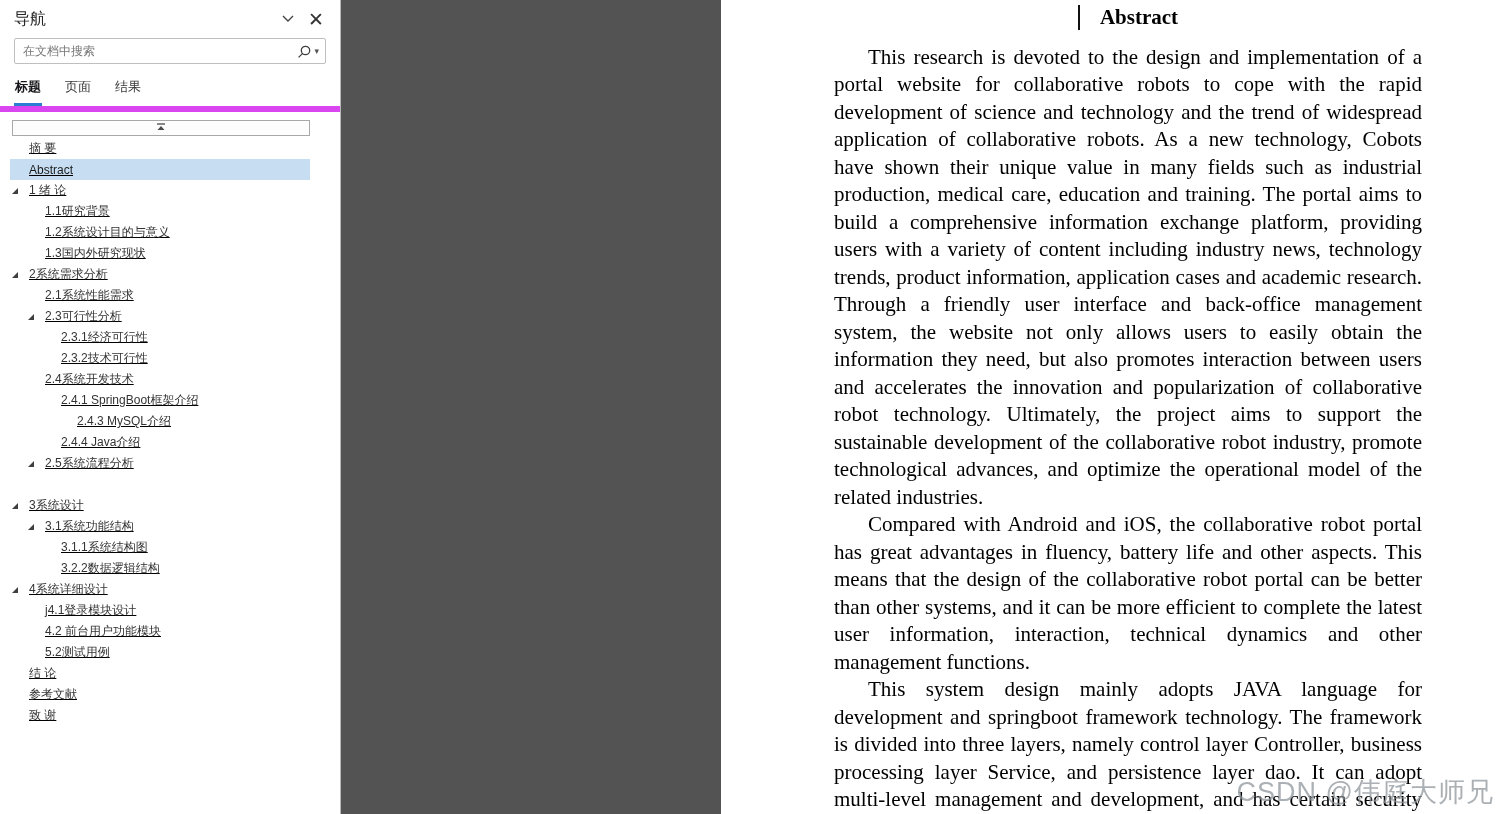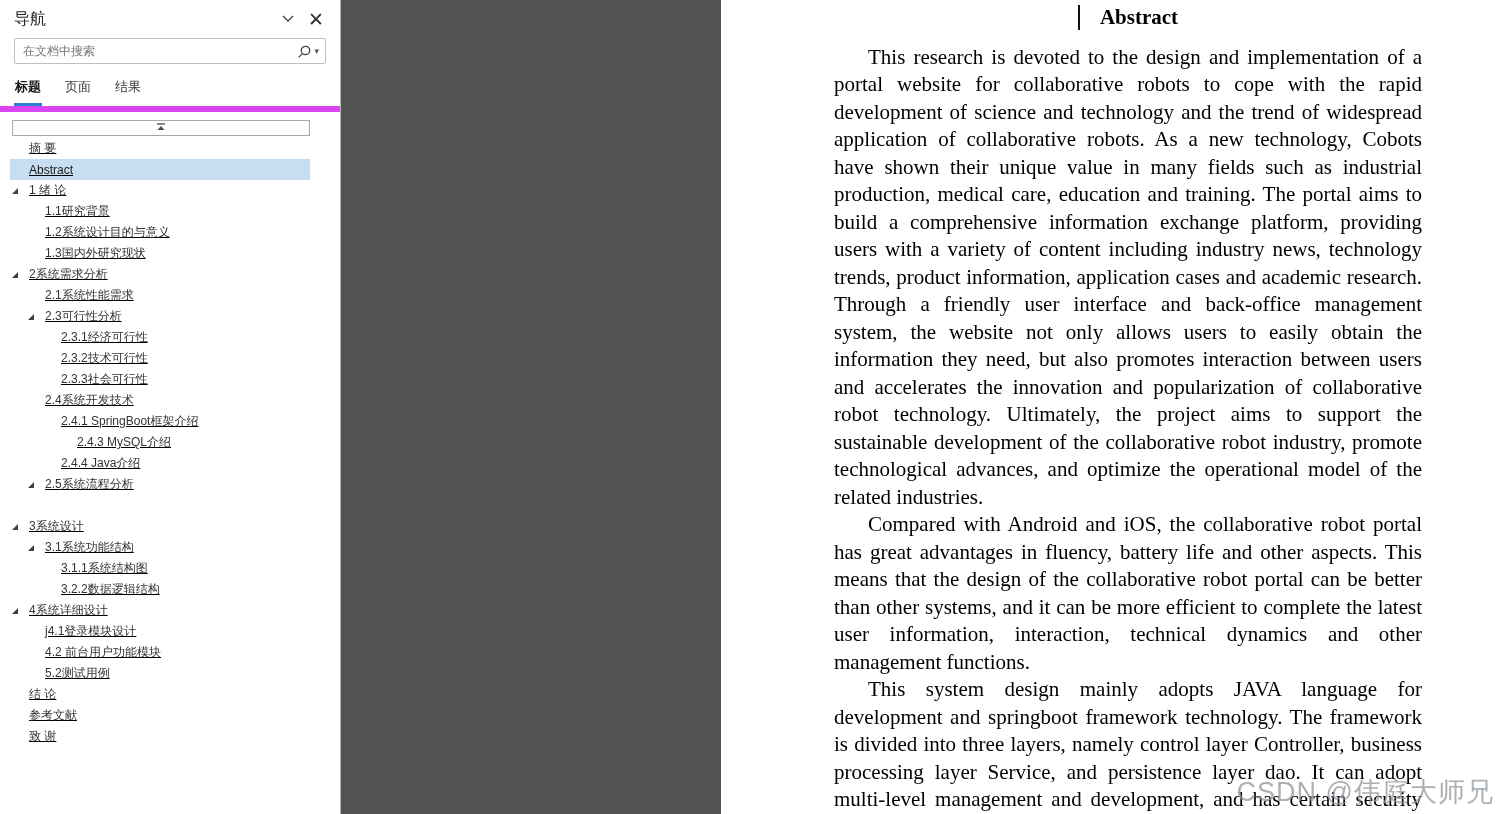--- a/index.html
+++ b/index.html
@@ -138,24 +138,20 @@
     <span class="lbl">2.3可行性分析</span>
   </div>
         <div class="nav-item lvl2">
     <span class="tri" style="visibility: hidden;"></span>
     <span class="lbl">2.3.1经济可行性</span>
   </div>
         <div class="nav-item lvl2">
     <span class="tri" style="visibility: hidden;"></span>
     <span class="lbl">2.3.2技术可行性</span>
   </div>
-        <div class="nav-item lvl2">
-    <span class="tri" style="visibility: hidden;"></span>
-    <span class="lbl">2.3.3社会可行性</span>
-  </div>
         <div class="nav-item lvl1">
     <span class="tri" style="visibility: hidden;"></span>
     <span class="lbl">2.4系统开发技术</span>
   </div>
         <div class="nav-item lvl2">
     <span class="tri" style="visibility: hidden;"></span>
     <span class="lbl">2.4.1 SpringBoot框架介绍</span>
   </div>
         <div class="nav-item lvl3">
     <span class="tri" style="visibility: hidden;"></span>

